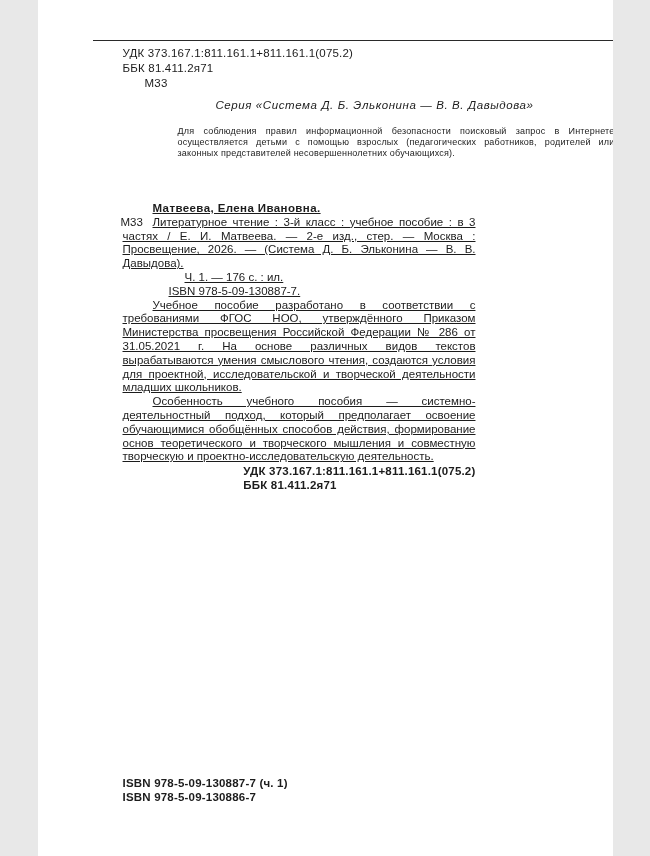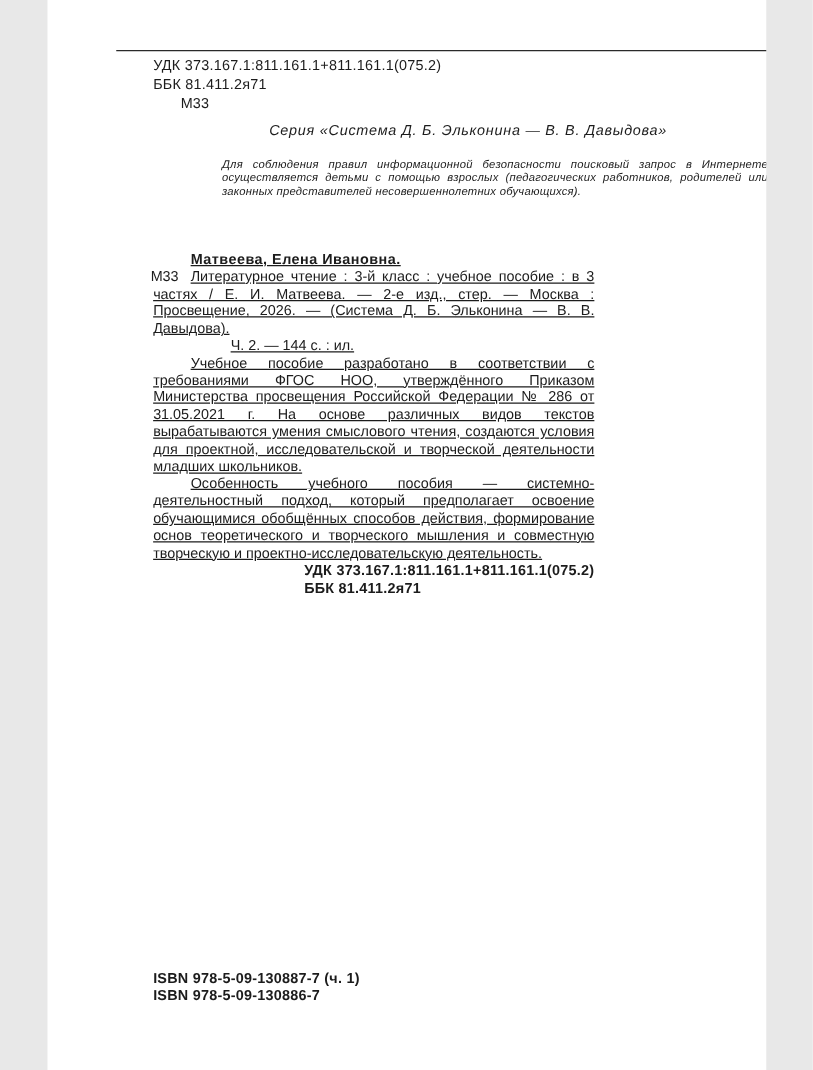--- a/index.html
+++ b/index.html
@@ -42,21 +42,20 @@
     font-style: italic;
     font-size: 11.5px;
     letter-spacing: 0.6px;
     padding-left: 12px;
   }
   .safety-note {
     position: absolute;
     left: 140px; top: 126px;
     width: 437px;
     font-size: 9px;
-    font-style: italic;
     line-height: 11.2px;
     text-align: justify;
     letter-spacing: 0.2px;
   }
   .main-col {
     position: absolute;
     left: 85px; top: 202px;
     width: 353px;
     font-size: 11.5px;
     line-height: 13.8px;
@@ -122,21 +121,22 @@
   <div class="series-line">Серия «Система Д. Б. Эльконина — В. В. Давыдова»</div>
 
   <div class="safety-note">Для соблюдения правил информационной безопасности поисковый запрос в Интернете осуществляется детьми с помощью взрослых (педагогических работников, родителей или законных представителей несовершеннолетних обучающихся).</div>
 
   <div class="main-col">
     <div class="author-line">Матвеева, Елена Ивановна.</div>
     <div class="biblio-wrap">
       <span class="entry-code">М33</span>
       <div class="biblio">Литературное чтение : 3-й класс : учебное пособие : в 3 частях / Е. И. Матвеева. — 2-е изд., стер. — Москва : Просвещение, 2026. — (Система Д. Б. Эльконина — В. В. Давыдова).</div>
     </div>
-    <div class="part-line">Ч. 2. — 144 с. : ил.</div>
+    <div class="part-line">Ч. 1. — 176 с. : ил.</div>
+    <div class="isbn-line">ISBN 978-5-09-130887-7.</div>
     <div class="annotation">Учебное пособие разработано в соответствии с требованиями ФГОС НОО, утверждённого Приказом Министерства просвещения Российской Федерации № 286 от 31.05.2021 г. На основе различных видов текстов вырабатываются умения смыслового чтения, создаются условия для проектной, исследовательской и творческой деятельности младших школьников.</div>
     <div class="annotation">Особенность учебного пособия — системно-деятельностный подход, который предполагает освоение обучающимися обобщённых способов действия, формирование основ теоретического и творческого мышления и совместную творческую и проектно-исследовательскую деятельность.</div>
     <div class="udk-wrap">
       <span class="udk-inner">
         <div>УДК 373.167.1:811.161.1+811.161.1(075.2)</div>
         <div>ББК 81.411.2я71</div>
       </span>
     </div>
   </div>
 

